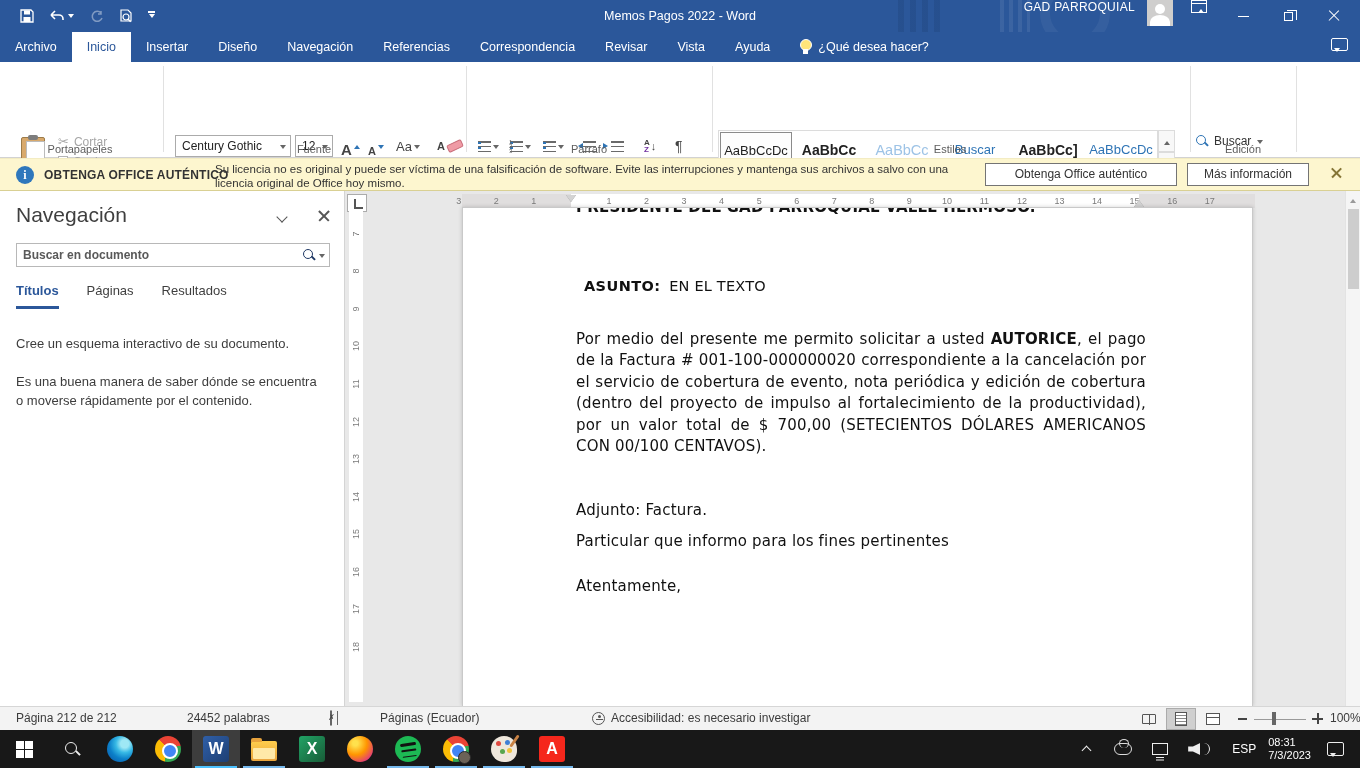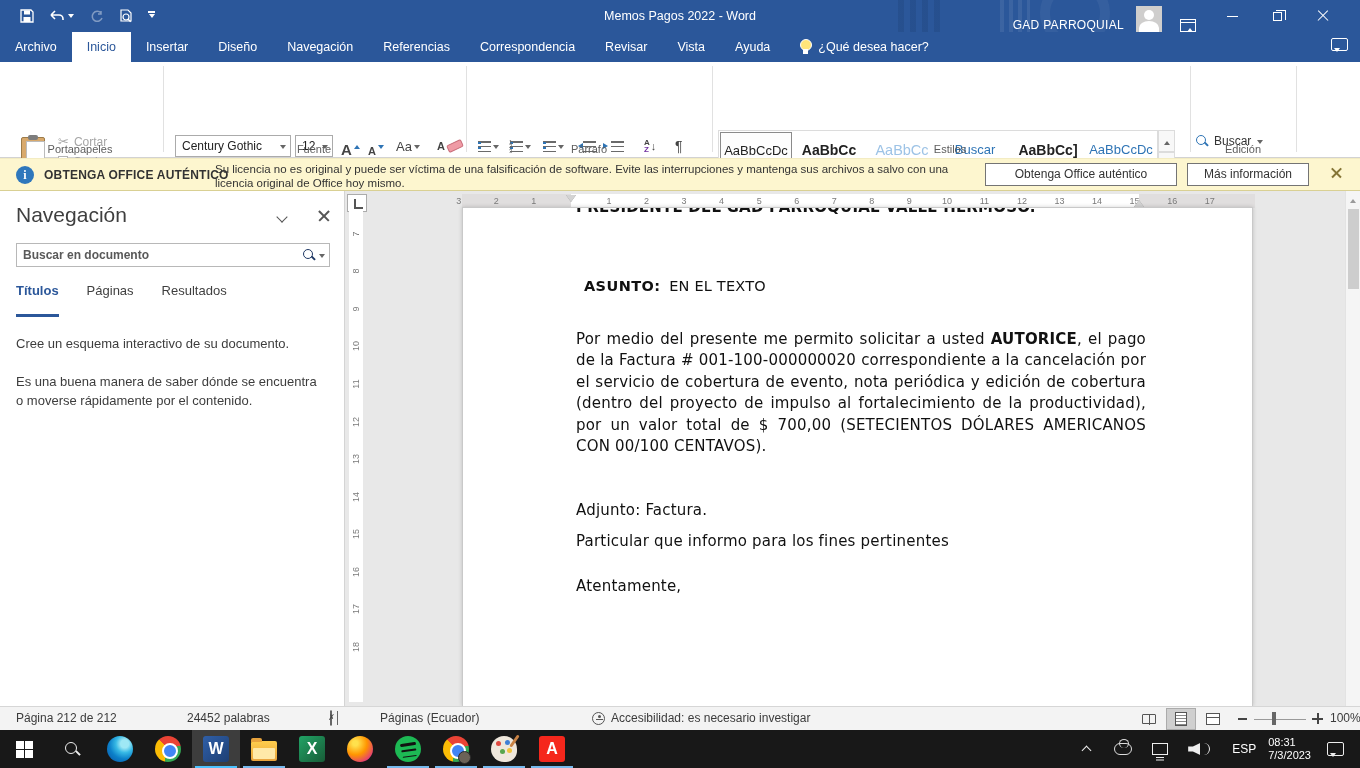--- a/index.html
+++ b/index.html
@@ -14,21 +14,21 @@
   .tb-deco2 { position:absolute; left:1040px; top:-22px; width:70px; height:70px; border:10px solid rgba(255,255,255,.05); border-radius:50%; }
   .tb-deco3 { position:absolute; left:1000px; top:0; width:30px; height:32px;
     background:repeating-linear-gradient(90deg,rgba(255,255,255,.08) 0 4px,transparent 4px 9px); }
   .qat { position:absolute; left:20px; top:0; height:32px; display:flex; align-items:center; gap:15px; }
   .qat svg { display:block; }
   .qbtn { display:flex; align-items:center; gap:3px; cursor:default; }
   .dim { opacity:.4; }
   .caret-d { width:0; height:0; border:3px solid transparent; border-top:4px solid #fff; margin-top:3px; }
   .caret-d.gray { border-top-color:#666; margin-top:4px; }
   .tb-title { position:absolute; left:0; top:0; width:100%; height:32px; line-height:32px; text-align:center; font-size:12.5px; color:#fff; pointer-events:none; }
-  .tb-right { position:absolute; right:15px; top:0; height:32px; display:flex; align-items:flex-end; }
+  .tb-right { position:absolute; right:4px; top:0; height:32px; display:flex; align-items:flex-start; }
   .tb-user { font-size:12px; margin-right:12px; letter-spacing:.3px; }
   .tb-avatar { width:26px; height:26px; background:#cfcecd; position:relative; overflow:hidden; margin-right:18px; }
   .tb-avatar::before { content:""; position:absolute; left:8px; top:4px; width:10px; height:10px; border-radius:50%; background:#fff; }
   .tb-avatar::after { content:""; position:absolute; left:3px; top:15px; width:20px; height:14px; border-radius:50% 50% 0 0; background:#fff; }
   .winbtn { width:45px; height:32px; display:flex; align-items:center; justify-content:center; }
   .ribopt { width:16px; height:13px; border:1px solid #fff; position:relative; margin-right:14px; }
   .ribopt::before { content:""; position:absolute; left:0; top:2px; width:100%; height:1px; background:#fff; }
   .ribopt::after { content:""; position:absolute; left:6px; top:5px; border:3px solid transparent; border-bottom:4px solid #fff; }
   .glyph-min { width:11px; height:1px; background:#fff; }
   .glyph-restore { width:9px; height:9px; border:1px solid #fff; position:relative; }
@@ -148,21 +148,21 @@
   .nav-title { position:absolute; left:16px; top:12px; font-size:21px; color:#3f3f3f; }
   .nav-caret { position:absolute; left:278px; top:22px; width:10px; height:8px; }
   .nav-caret::before { content:""; position:absolute; left:0; top:0; width:7px; height:7px; border-right:1.6px solid #555; border-bottom:1.6px solid #555; transform:rotate(45deg); }
   .nav-close { position:absolute; left:317px; top:18px; width:14px; height:14px; }
   .nav-close::before,.nav-close::after { content:""; position:absolute; left:0; top:6px; width:14px; height:1.6px; background:#555; }
   .nav-close::before { transform:rotate(45deg);} .nav-close::after { transform:rotate(-45deg);}
   .nav-search { position:absolute; left:16px; top:52px; width:314px; height:24px; border:1px solid #b8b8b8; background:#fff; display:flex; align-items:center; }
   .nav-search input { flex:1; border:none; outline:none; font-size:12px; color:#4d7c0f; padding:0 6px; font-family:"Liberation Sans",sans-serif;font-weight:bold; }
   .nav-search input::placeholder { color:#595959; }
   .nav-tabs { position:absolute; left:16px; top:92px; display:flex; gap:28px; font-size:13px; color:#3f3f3f; }
-  .nav-tab { padding-bottom:16px; }
+  .nav-tab { padding-bottom:8px; }
   .nav-tab.active { color:#2b579a; font-weight:bold; border-bottom:3px solid #2b579a; }
   .nav-body { position:absolute; left:16px; top:143px; width:310px; font-size:13px; color:#3d3d3d; line-height:19px; }
   .nav-body p { margin-bottom:19px; }
 
   
   .docarea { position:absolute; left:345px; top:0; right:0; bottom:0; }
   .tabsel { position:absolute; left:2px; top:3px; width:20px; height:18px; background:#fff; border:1px solid #ababab; }
   .tabsel::before { content:""; position:absolute; left:6px; top:4px; width:7px; height:8px; border-left:2px solid #555; border-bottom:2px solid #555; }
   .hruler { position:absolute; left:17px; top:3px; width:893px; height:14px; }
   .hz-margin { position:absolute; left:100px; top:0; height:14px; right:0; background:#e0dede; }

